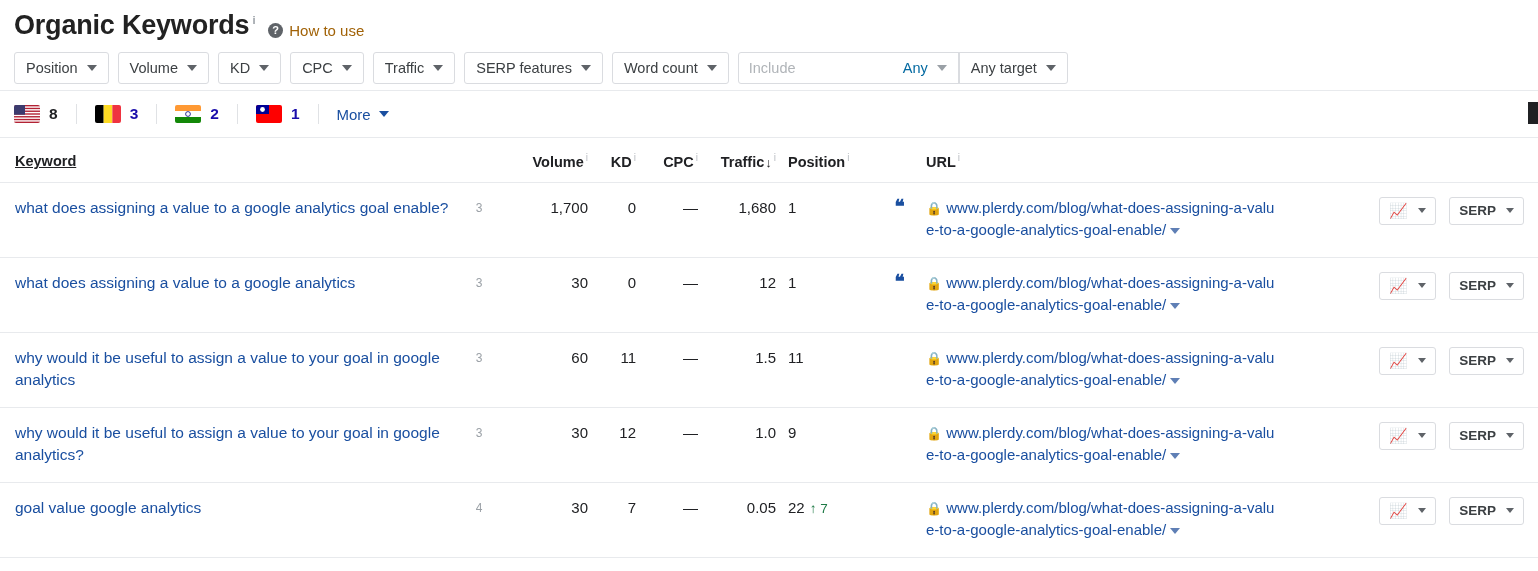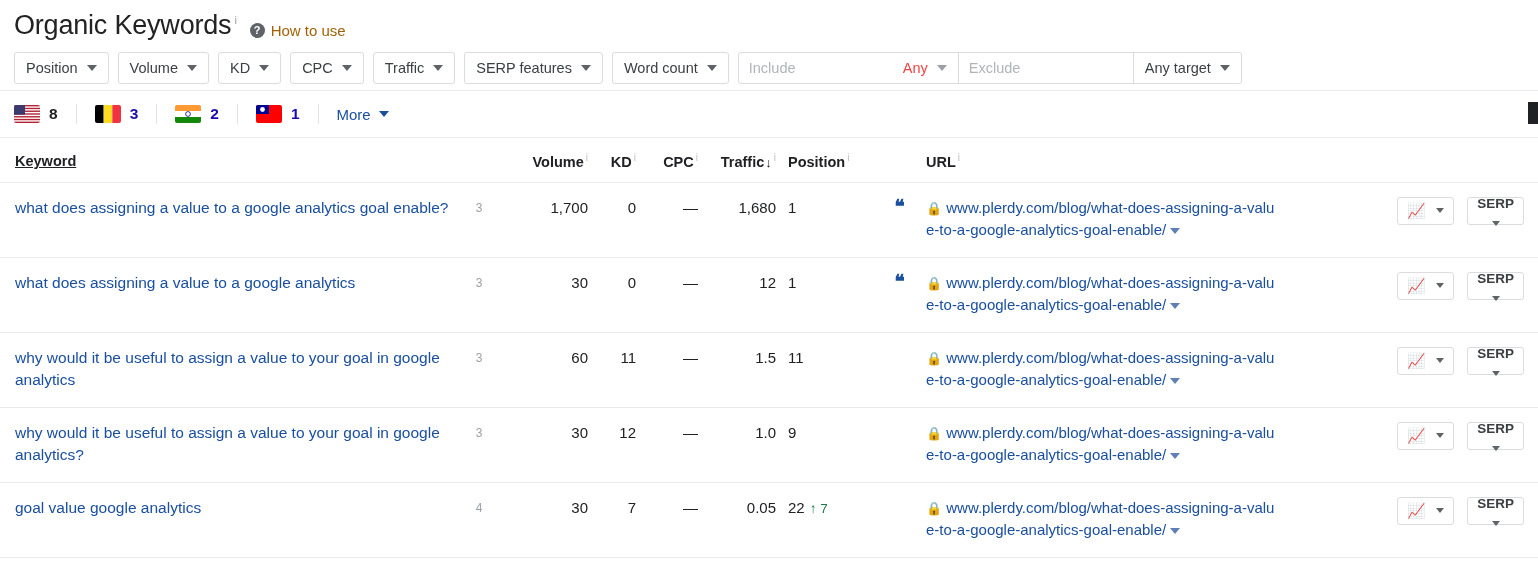--- a/index.html
+++ b/index.html
@@ -8,21 +8,21 @@
     width: 1538px; height: 571px;
     background: #ffffff;
     font-family: "Liberation Sans", sans-serif;
     overflow: hidden;
   }
   .page { position: relative; width: 1538px; height: 571px; background:#fff; }
 
   
   .header { display: flex; align-items: baseline; padding: 8px 0 0 14px; height: 42px; }
   .page-title {
-    font-size: 27px; font-weight: normal; color: #222; letter-spacing: -0.2px;
+    font-size: 27px; font-weight: bold; color: #222; letter-spacing: -0.2px;
     line-height: 34px;
   }
   .sup-i {
     font-size: 11px; color: #9aa0a6; margin-left: 3px; vertical-align: super;
     font-style: normal; line-height: 1;
   }
   .howto-wrap { display: flex; align-items: center; margin-left: 13px; }
   .q-icon {
     width: 15px; height: 15px; border-radius: 50%; background: #5f6368;
     color: #fff; font-size: 11px; font-weight: bold; line-height: 15px;
@@ -51,21 +51,21 @@
     overflow: hidden;
   }
   .inc-input {
     border: none; outline: none; height: 30px; width: 160px; padding: 0 10px;
     font-size: 14.5px; color: #3c4043; font-family: "Liberation Sans", sans-serif;
     background: transparent;
   }
   .inc-input::placeholder { color: #b0b4b8; }
   .any-sel {
     display: inline-flex; align-items: center; gap: 9px;
-    height: 30px; padding: 0 11px 0 4px; font-size: 14.5px; color: #ef4444;
+    height: 30px; padding: 0 11px 0 4px; font-size: 14.5px; color: #0369a1;
     cursor: pointer; white-space: nowrap;
   }
   .vdiv { width: 1px; height: 30px; background: #dadce0; }
   .exc-input {
     border: none; outline: none; height: 30px; width: 174px; padding: 0 10px;
     font-size: 14.5px; color: #3c4043; font-family: "Liberation Sans", sans-serif;
     background: transparent;
   }
   .exc-input::placeholder { color: #b0b4b8; }
   .target-btn {
@@ -135,21 +135,21 @@
     border-left: 5px solid transparent; border-right: 5px solid transparent;
     border-top: 6px solid #5f7fb5; vertical-align: middle;
   }
   .td-actions { text-align: right; padding-right: 14px; white-space: nowrap; }
   .act-btn {
     display: inline-flex; align-items: center; justify-content: center; gap: 10px;
     height: 28px; padding: 0 9px; border: 1px solid #dadce0; border-radius: 3px;
     background: #fff; font-size: 13.5px; font-weight: bold; color: #3c4043;
     cursor: pointer; vertical-align: middle;
   }
-  .act-btn + .act-btn { margin-left: 9px; flex-direction: column; }
+  .act-btn + .act-btn { margin-left: 9px; }
   .trend-glyph { font-size: 15px; line-height: 1; color: #202124; font-weight: bold; }
   .caret-sm {
     width: 0; height: 0; border-left: 4.5px solid transparent;
     border-right: 4.5px solid transparent; border-top: 5.5px solid #5f6368;
     display: inline-block;
   }
 </style>
 </head>
 <body>
 
@@ -193,21 +193,20 @@
       <span class="caret"></span>
     </div>
 
     <div class="inc-group">
       <input class="inc-input" type="text" placeholder="Include" style="">
       <div class="any-sel">
         <span>Any</span>
         <span class="caret caret-light"></span>
       </div>
       <div class="vdiv"></div>
-      <input class="exc-input" type="text" placeholder="Exclude" style="">
       <div class="vdiv"></div>
       <div class="target-btn">
         <span>Any target</span>
         <span class="caret"></span>
       </div>
     </div>
   </div>
 
   <div class="country-strip">
 

